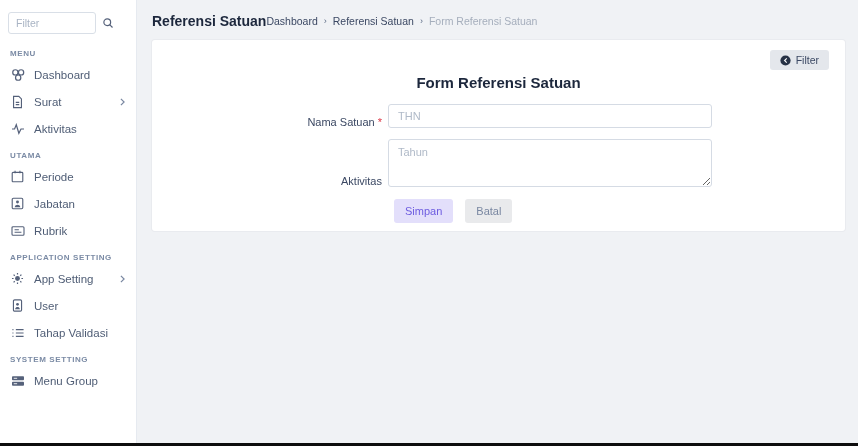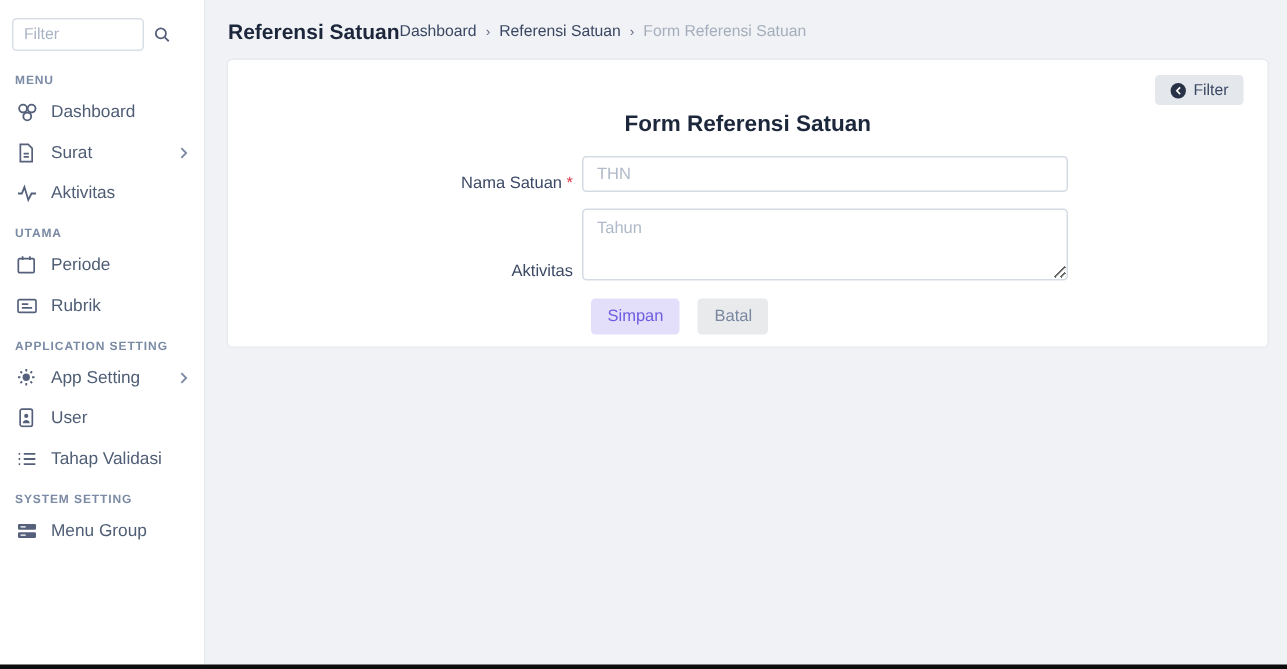--- a/index.html
+++ b/index.html
@@ -146,20 +146,30 @@
 
     <div class="nav-section-label">UTAMA</div>
     <div class="nav-item">
       <span class="nav-icon">
         <svg width="13" height="13" viewBox="0 0 16 16" fill="none" stroke="currentColor" stroke-width="1.4">
           <rect x="1.5" y="3" width="13" height="11.5" rx="1"></rect>
             <path d="M5 1v3M11 1v3"></path>
         </svg>
       </span>
       <span>Periode</span>
+    </div>
+    <div class="nav-item">
+      <span class="nav-icon">
+        <svg width="13" height="13" viewBox="0 0 16 16" fill="none" stroke="currentColor" stroke-width="1.4">
+          <rect x="1.5" y="1.5" width="13" height="13" rx="1.5"></rect>
+          <circle cx="8" cy="6.2" r="1.8" fill="currentColor" stroke="none"></circle>
+          <path d="M4.5 12.5c.5-2.2 2-3 3.5-3s3 .8 3.5 3z" fill="currentColor" stroke="none"></path>
+        </svg>
+      </span>
+      <span>Jabatan</span>
     </div>
     <div class="nav-item">
       <span class="nav-icon">
         <svg width="14" height="12" viewBox="0 0 16 14" fill="none" stroke="currentColor" stroke-width="1.3">
           <rect x="1" y="2" width="14" height="10" rx="1.2"></rect>
             <path d="M4 5.5h5M4 8.5h8"></path>
         </svg>
       </span>
       <span>Rubrik</span>
     </div>

